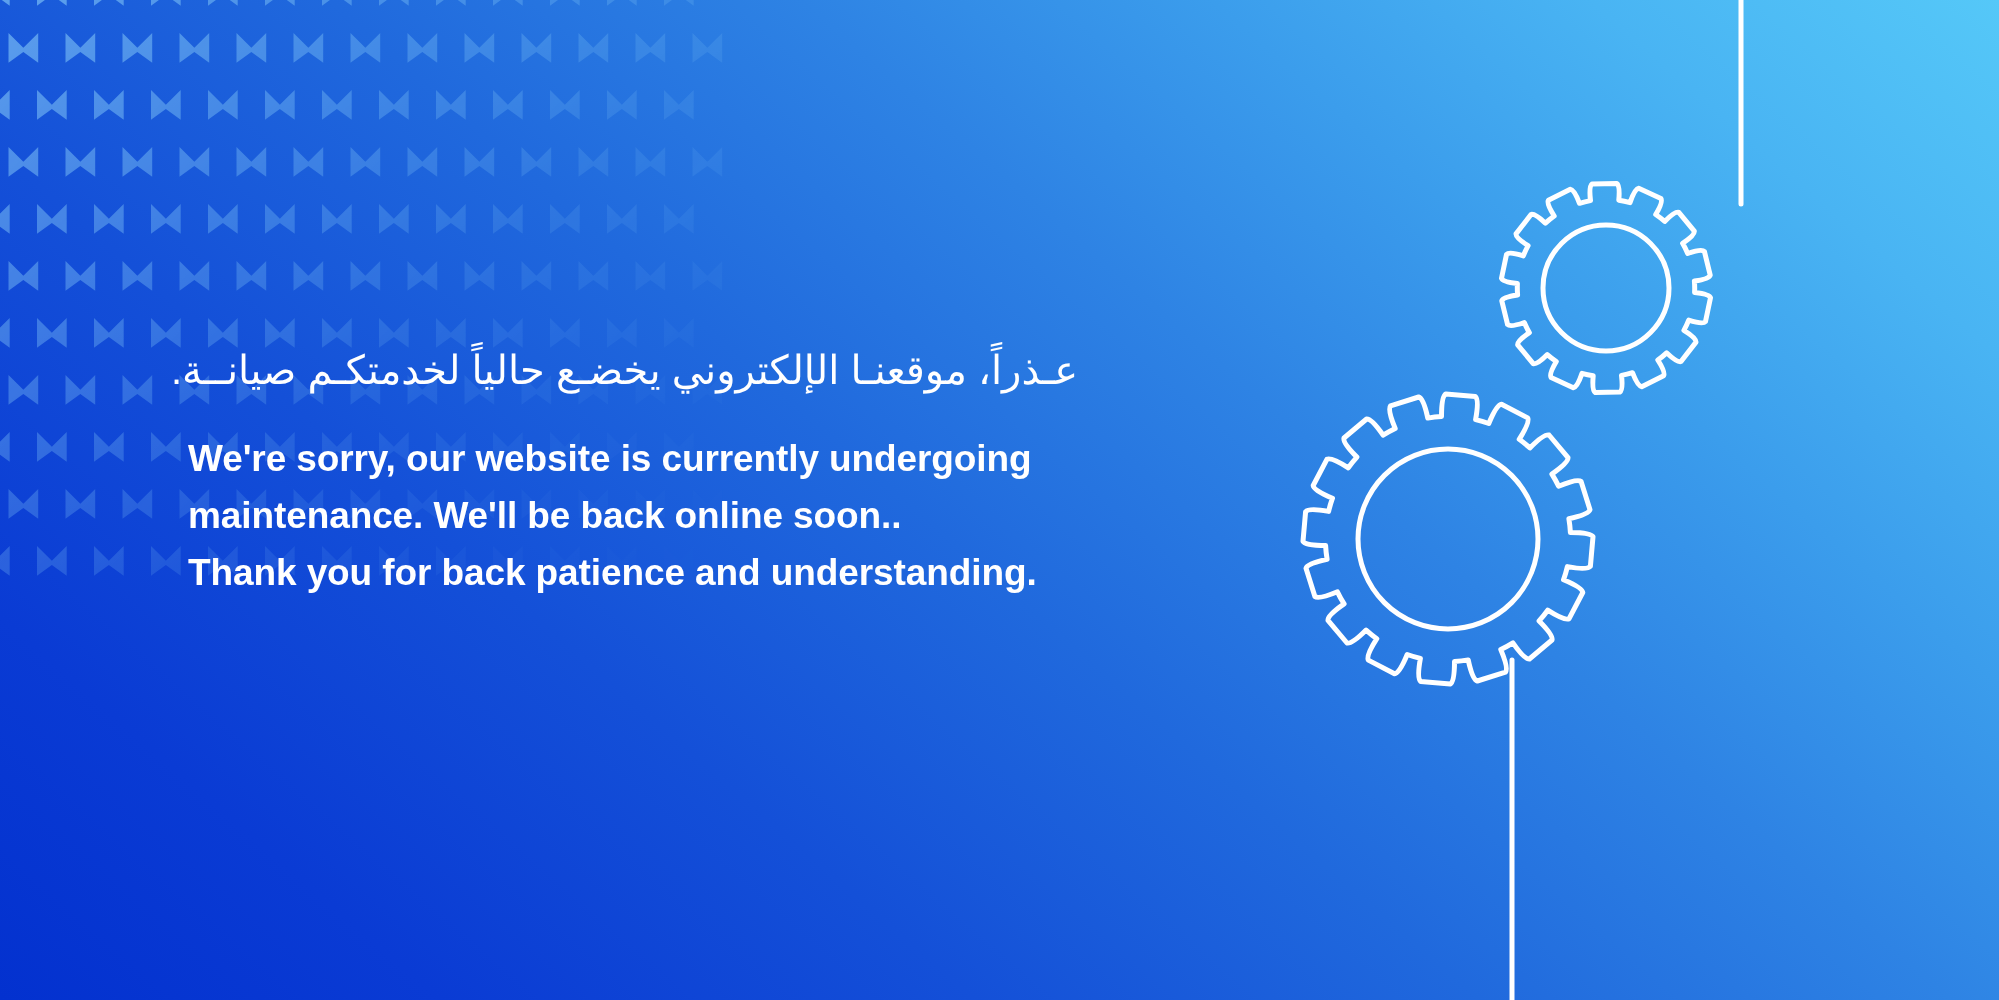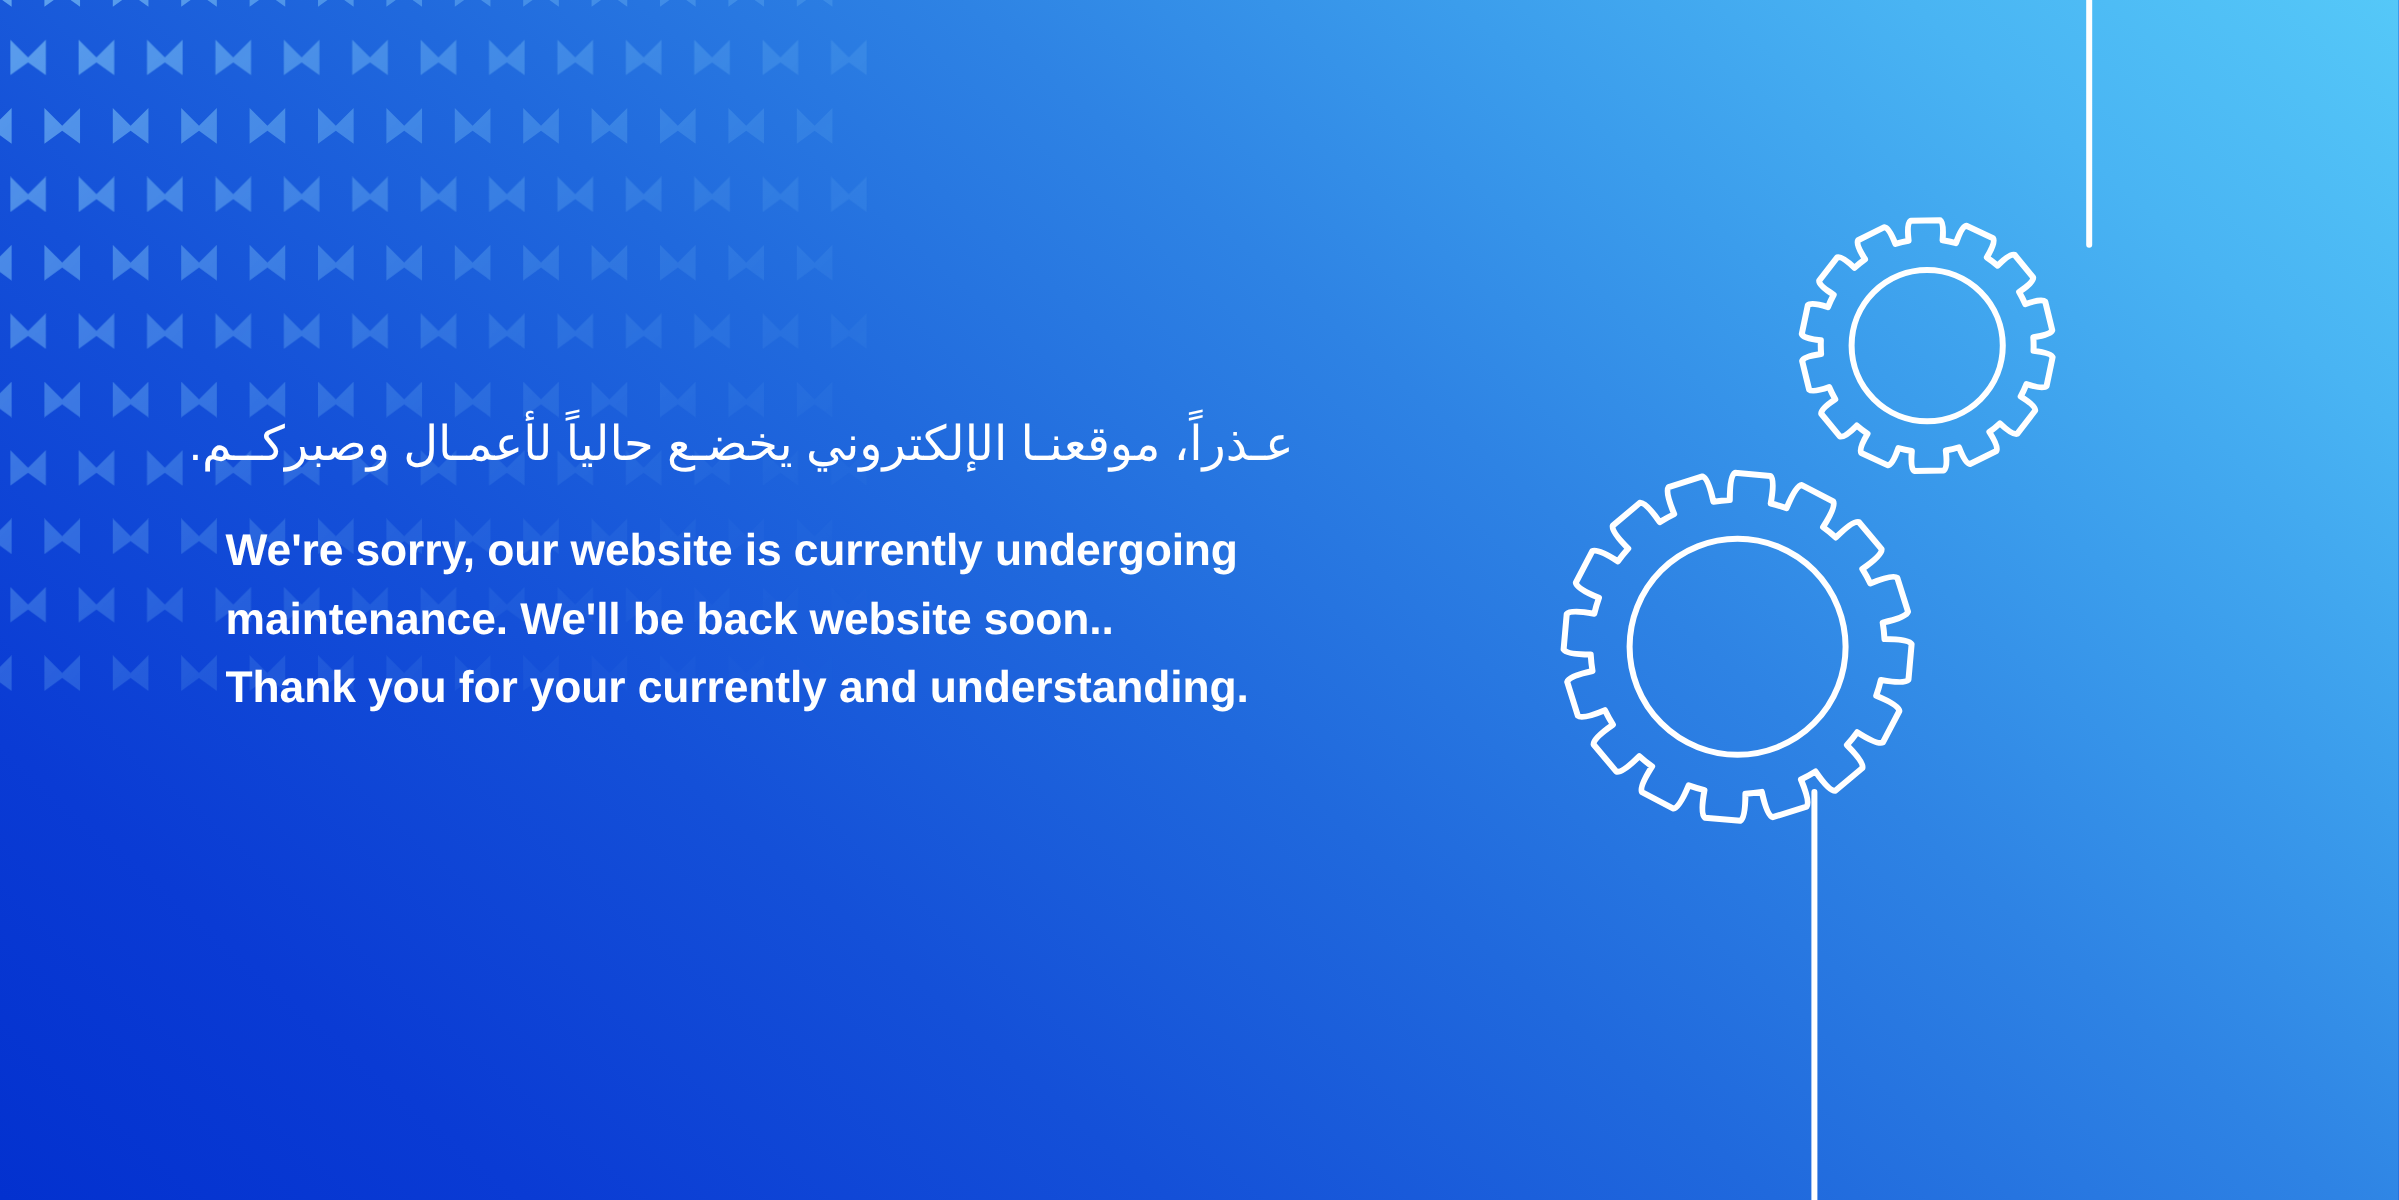--- a/index.html
+++ b/index.html
@@ -256,24 +256,24 @@
       <path id="gear-upper" d="M1694.6 292.4 Q1709.3 294.0 1710.5 297.7 L1705.5 321.6 Q1702.8 324.5 1688.7 320.1 A88.7 88.7 0 0 1 1683.9 330.4L1683.9 330.4 Q1696.4 338.2 1696.0 342.1 L1681.0 361.5 Q1677.3 362.9 1666.6 352.8 A88.7 88.7 0 0 1 1657.8 360.0L1657.8 360.0 Q1665.7 372.4 1663.6 375.8 L1641.7 386.7 Q1637.8 386.4 1632.5 372.7 A88.7 88.7 0 0 1 1621.5 375.4L1621.5 375.4 Q1623.2 390.0 1619.8 392.1 L1595.3 392.5 Q1591.9 390.5 1593.2 375.8 A88.7 88.7 0 0 1 1582.0 373.4L1582.0 373.4 Q1577.2 387.3 1573.3 387.8 L1551.1 377.5 Q1548.8 374.2 1556.3 361.5 A88.7 88.7 0 0 1 1547.3 354.6L1547.3 354.6 Q1537.0 365.0 1533.2 363.7 L1517.7 344.8 Q1517.1 340.9 1529.4 332.7 A88.7 88.7 0 0 1 1524.3 322.5L1524.3 322.5 Q1510.4 327.4 1507.6 324.6 L1501.8 300.8 Q1503.0 297.1 1517.6 295.0 A88.7 88.7 0 0 1 1517.4 283.6L1517.4 283.6 Q1502.7 282.0 1501.5 278.3 L1506.5 254.4 Q1509.2 251.5 1523.3 255.9 A88.7 88.7 0 0 1 1528.1 245.6L1528.1 245.6 Q1515.6 237.8 1516.0 233.9 L1531.0 214.5 Q1534.7 213.1 1545.4 223.2 A88.7 88.7 0 0 1 1554.2 216.0L1554.2 216.0 Q1546.3 203.6 1548.4 200.2 L1570.3 189.3 Q1574.2 189.6 1579.5 203.3 A88.7 88.7 0 0 1 1590.5 200.6L1590.5 200.6 Q1588.8 186.0 1592.2 183.9 L1616.7 183.5 Q1620.1 185.5 1618.8 200.2 A88.7 88.7 0 0 1 1630.0 202.6L1630.0 202.6 Q1634.8 188.7 1638.7 188.2 L1660.9 198.5 Q1663.2 201.8 1655.7 214.5 A88.7 88.7 0 0 1 1664.7 221.4L1664.7 221.4 Q1675.0 211.0 1678.8 212.3 L1694.3 231.2 Q1694.9 235.1 1682.6 243.3 A88.7 88.7 0 0 1 1687.7 253.5L1687.7 253.5 Q1701.6 248.6 1704.4 251.4 L1710.2 275.2 Q1709.0 278.9 1694.4 281.0 A88.7 88.7 0 0 1 1694.6 292.4 Z"></path>
       <circle id="hub-upper" cx="1606" cy="288" r="63"></circle>
       <path id="gear-lower" d="M1570.4 532.5 Q1590.7 532.5 1593.0 536.8 L1590.4 566.3 Q1587.4 570.2 1567.4 566.6 A122.5 122.5 0 0 1 1563.5 579.8L1563.5 579.8 Q1582.3 587.6 1582.8 592.5 L1569.1 618.7 Q1564.8 621.1 1547.7 610.2 A122.5 122.5 0 0 1 1539.1 620.9L1539.1 620.9 Q1553.5 635.3 1552.0 640.0 L1529.4 659.0 Q1524.5 659.6 1512.9 642.9 A122.5 122.5 0 0 1 1500.8 649.6L1500.8 649.6 Q1508.6 668.3 1505.5 672.1 L1477.3 681.0 Q1472.5 679.7 1468.2 659.9 A122.5 122.5 0 0 1 1454.5 661.4L1454.5 661.4 Q1454.5 681.7 1450.2 684.0 L1420.7 681.4 Q1416.8 678.4 1420.4 658.4 A122.5 122.5 0 0 1 1407.2 654.5L1407.2 654.5 Q1399.4 673.3 1394.5 673.8 L1368.3 660.1 Q1365.9 655.8 1376.8 638.7 A122.5 122.5 0 0 1 1366.1 630.1L1366.1 630.1 Q1351.7 644.5 1347.0 643.0 L1328.0 620.4 Q1327.4 615.5 1344.1 603.9 A122.5 122.5 0 0 1 1337.4 591.8L1337.4 591.8 Q1318.7 599.6 1314.9 596.5 L1306.0 568.3 Q1307.3 563.5 1327.1 559.2 A122.5 122.5 0 0 1 1325.6 545.5L1325.6 545.5 Q1305.3 545.5 1303.0 541.2 L1305.6 511.7 Q1308.6 507.8 1328.6 511.4 A122.5 122.5 0 0 1 1332.5 498.2L1332.5 498.2 Q1313.7 490.4 1313.2 485.5 L1326.9 459.3 Q1331.2 456.9 1348.3 467.8 A122.5 122.5 0 0 1 1356.9 457.1L1356.9 457.1 Q1342.5 442.7 1344.0 438.0 L1366.6 419.0 Q1371.5 418.4 1383.1 435.1 A122.5 122.5 0 0 1 1395.2 428.4L1395.2 428.4 Q1387.4 409.7 1390.5 405.9 L1418.7 397.0 Q1423.5 398.3 1427.8 418.1 A122.5 122.5 0 0 1 1441.5 416.6L1441.5 416.6 Q1441.5 396.3 1445.8 394.0 L1475.3 396.6 Q1479.2 399.6 1475.6 419.6 A122.5 122.5 0 0 1 1488.8 423.5L1488.8 423.5 Q1496.6 404.7 1501.5 404.2 L1527.7 417.9 Q1530.1 422.2 1519.2 439.3 A122.5 122.5 0 0 1 1529.9 447.9L1529.9 447.9 Q1544.3 433.5 1549.0 435.0 L1568.0 457.6 Q1568.6 462.5 1551.9 474.1 A122.5 122.5 0 0 1 1558.6 486.2L1558.6 486.2 Q1577.3 478.4 1581.1 481.5 L1590.0 509.7 Q1588.7 514.5 1568.9 518.8 A122.5 122.5 0 0 1 1570.4 532.5 Z"></path>
       <circle id="hub-lower" cx="1448" cy="539" r="90"></circle>
     </g>
   </svg>
 
   <div id="copy">
 
     <div class="ar-block" dir="rtl">
-      <div class="ar-line">عـذراً، موقعنـا الإلكتروني يخضـع حالياً لأعمـال وصبركــم.</div>
+      <div class="ar-line">عـذراً، موقعنـا الإلكتروني يخضـع حالياً لخدمتكـم صيانــة.</div>
     </div>
 
     <div class="en-block" dir="ltr">
       <div class="en-line">We're sorry, our website is currently undergoing</div>
-      <div class="en-line">maintenance. We'll be back website soon..</div>
-      <div class="en-line">Thank you for your currently and understanding.</div>
+      <div class="en-line">maintenance. We'll be back online soon..</div>
+      <div class="en-line">Thank you for back patience and understanding.</div>
     </div>
 
   </div>
 
 </div>
 
 </body></html>

